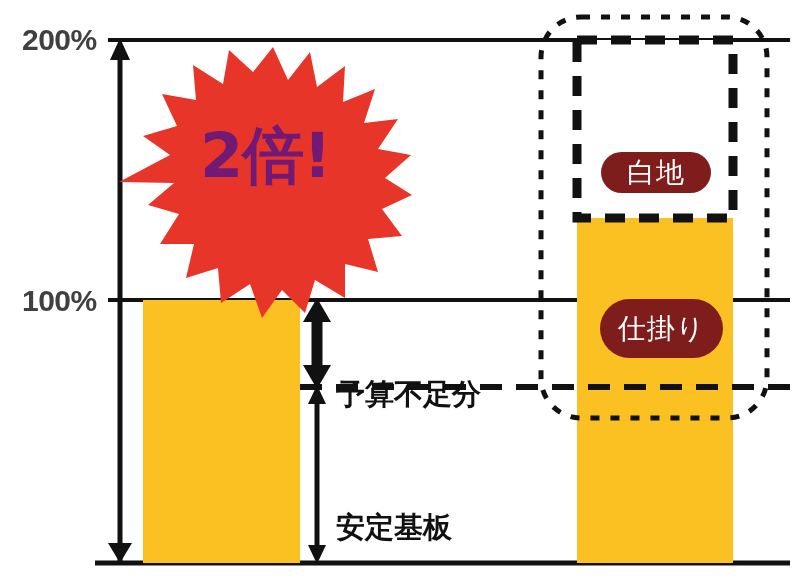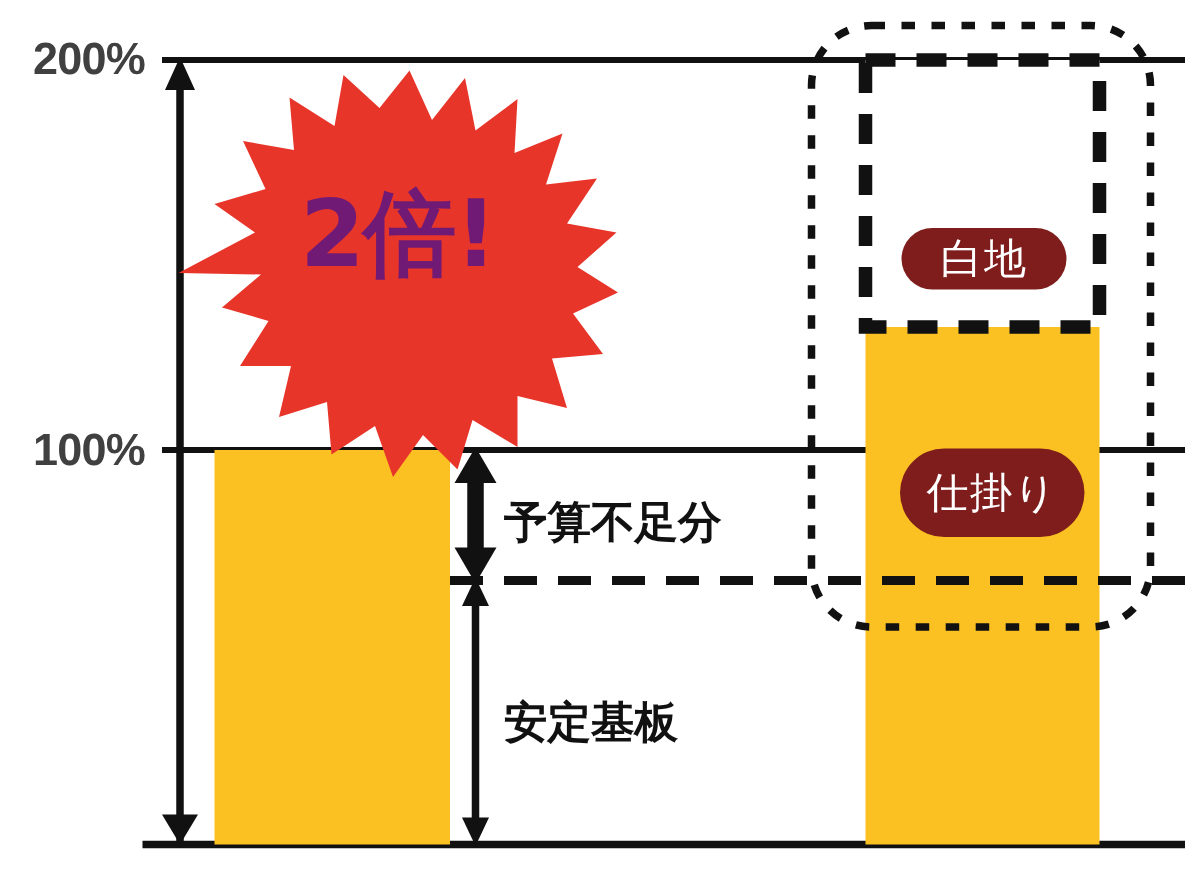--- a/index.html
+++ b/index.html
@@ -34,20 +34,21 @@
     white-space: nowrap;
     font-family: "DejaVu Sans", sans-serif;
   }
   .annot-label {
     position: absolute;
     font-size: 29px;
     font-weight: 700;
     color: #111111;
     white-space: nowrap;
     font-family: Liberation Sans, sans-serif;
+    margin-top: 46px;
   }
   .pill {
     position: absolute;
     display: flex;
     align-items: center;
     justify-content: center;
     background: #7f1d1d;
     color: #ffffff;
     border-radius: 999px;
     font-size: 28px;

